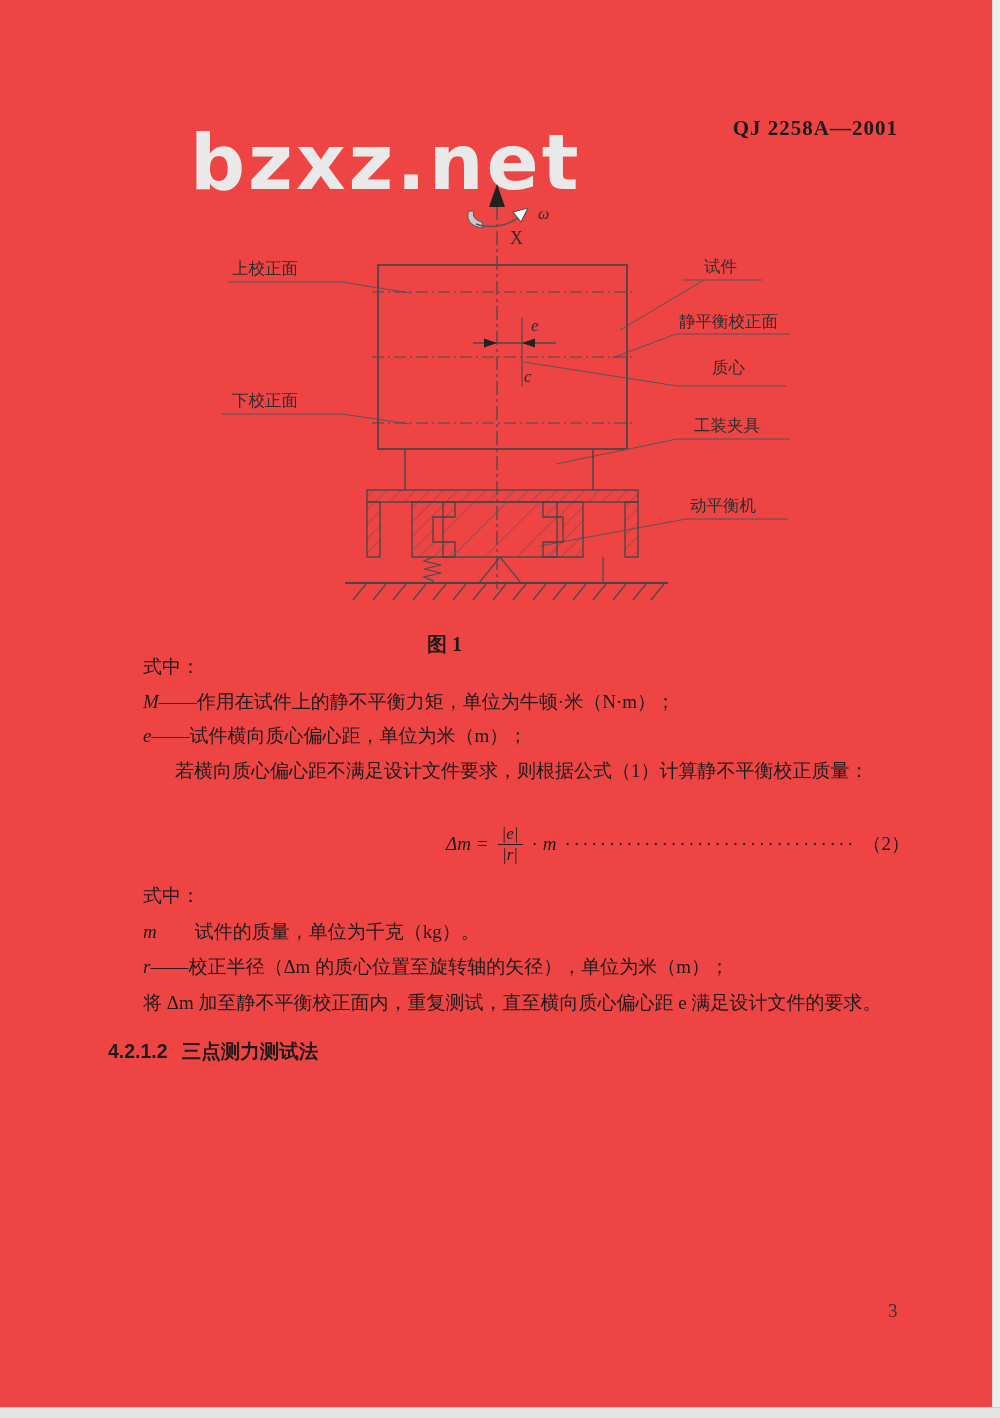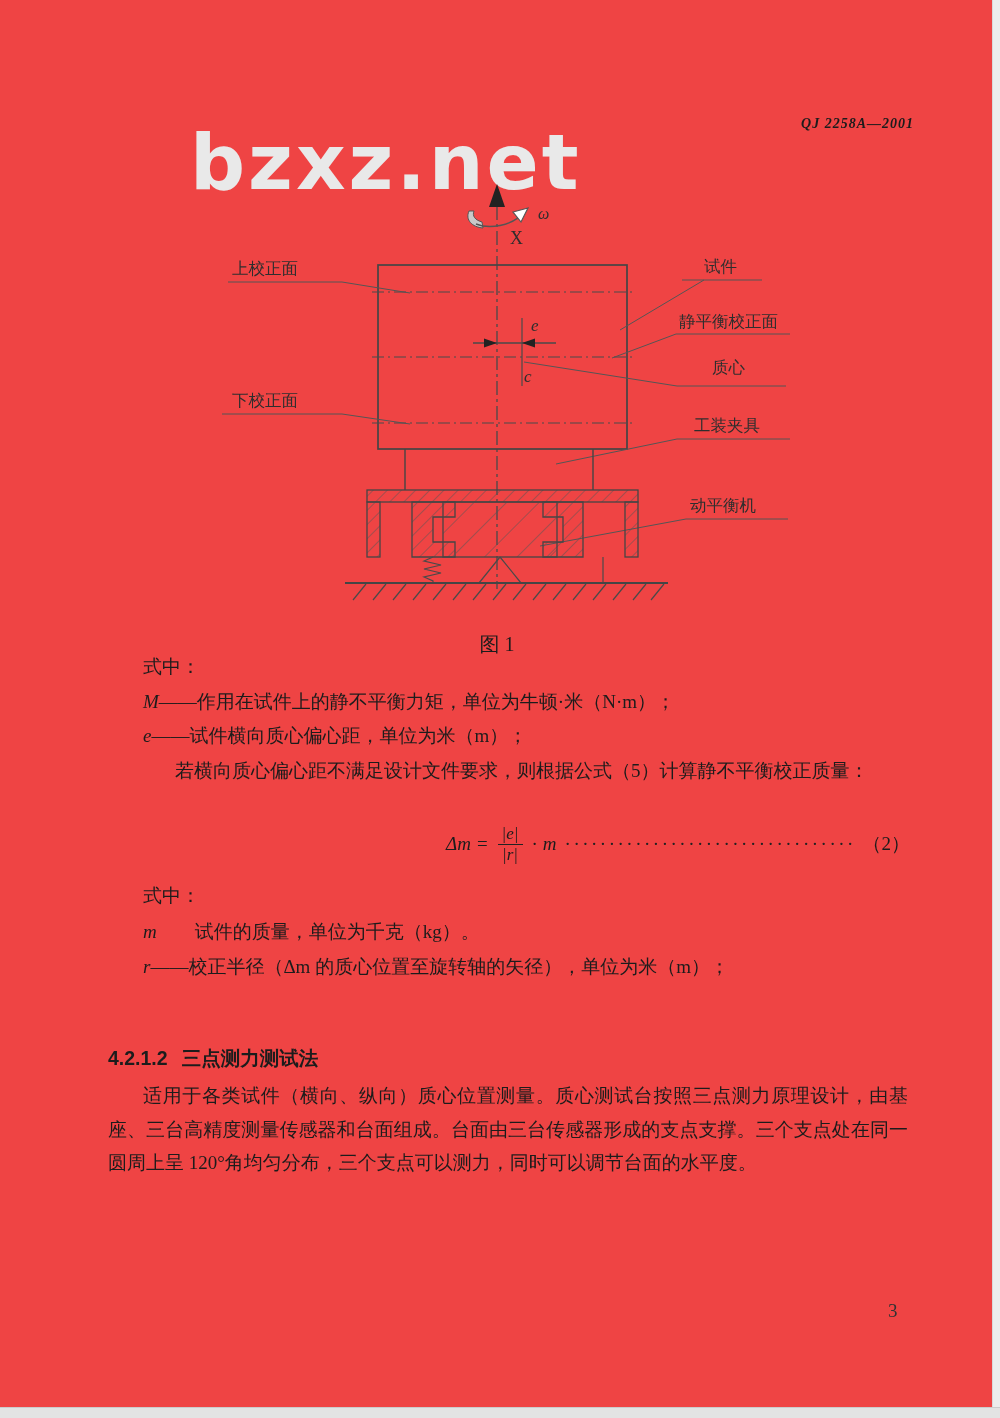--- a/index.html
+++ b/index.html
@@ -1,39 +1,39 @@
 <!DOCTYPE html>
 <html><head>
 <meta charset="utf-8">
 <style>
   html,body{margin:0;padding:0;background:#f2f2f2;}
   .page{position:relative;width:1000px;height:1418px;background:#ef4444;overflow:hidden;
         font-family:"Liberation Serif","DejaVu Serif",serif;color:#1c1c1c;}
   .watermark{position:absolute;left:190px;top:118px;font-family:"DejaVu Sans","Liberation Sans",sans-serif;
              font-weight:bold;font-size:77px;letter-spacing:3px;color:#e9e9e9;user-select:none;}
-  .doc-header{position:absolute;top:116px;right:86px;font-weight:bold;font-size:14px;letter-spacing:1px;font-style:italic;}
-  .fig-caption{position:absolute;top:631px;left:427px;width:140px;text-align:center;font-weight:normal;font-size:20px;}
+  .doc-header{position:absolute;top:116px;right:102px;font-weight:bold;font-size:21px;letter-spacing:1px;}
+  .fig-caption{position:absolute;top:631px;left:427px;width:140px;text-align:left;font-weight:bold;font-size:20px;}
   .pageno{position:absolute;top:1300px;left:888px;font-size:19px;color:#333;}
   .edge-right{position:absolute;top:0;left:992px;width:8px;height:1418px;background:#ededed;border-left:1px solid #dadada;}
   .edge-bottom{position:absolute;top:1407px;left:0;width:1000px;height:11px;background:#e3e3e3;border-top:1px solid #cccccc;}
   .blockA{position:absolute;left:108px;top:650px;width:802px;font-size:19px;line-height:34.5px;}
   .blockB{position:absolute;left:108px;top:878px;width:802px;font-size:19px;line-height:35.5px;}
   .blockC{position:absolute;left:108px;top:1036px;width:800px;font-size:19px;}
   .ind1{padding-left:35px;}
   .ind2{padding-left:67px;}
   .sym{font-style:italic;font-family:"Liberation Serif",serif;}
   .con{white-space:pre;}
   .formula-row{position:absolute;left:108px;top:815px;width:802px;height:58px;display:flex;align-items:center;
                font-size:19px;}
   .formula-row .lead{width:338px;flex:0 0 auto;}
   .frac{display:inline-flex;flex-direction:column;align-items:center;font-size:17px;line-height:20px;margin:0 4px;}
   .frac .num{border-bottom:1.5px solid #222;padding:0 4px;}
   .frac .den{padding:0 4px;}
   .dots{flex:1 1 auto;overflow:hidden;white-space:nowrap;letter-spacing:2.5px;margin:0 8px;color:#222;}
-  .sec-head{font-weight:bold;font-size:19.5px;line-height:30px;font-family:"Liberation Sans","DejaVu Sans",sans-serif;margin-top:7px;}
+  .sec-head{font-weight:bold;font-size:19.5px;line-height:30px;font-family:"Liberation Sans","DejaVu Sans",sans-serif;}
   .sec-head .sp{display:inline-block;width:14px;}
   .para{line-height:33.5px;text-align:justify;margin-top:6px;}
   .para.first-indent{text-indent:35px;}
   svg text{font-family:"Liberation Serif","DejaVu Serif",serif;fill:#2e2e2e;}
   .diagram{position:absolute;left:218px;top:172px;}
 </style>
 </head>
 <body>
 
 <div class="page">
@@ -144,21 +144,21 @@
   <div class="fig-caption">图 1</div>
 
   <div class="blockA">
     <div class="ind1">式中：</div>
     <div class="ind1">
       <span class="sym">M</span><span class="con">——</span><span>作用在试件上的静不平衡力矩，单位为牛顿·米（N·m）；</span>
     </div>
     <div class="ind1">
       <span class="sym">e</span><span class="con">——</span><span>试件横向质心偏心距，单位为米（m）；</span>
     </div>
-    <div class="ind2">若横向质心偏心距不满足设计文件要求，则根据公式（5）计算静不平衡校正质量：</div>
+    <div class="ind2">若横向质心偏心距不满足设计文件要求，则根据公式（1）计算静不平衡校正质量：</div>
   </div>
 
   <div class="formula-row">
     <span class="lead"></span>
     <span class="sym">Δm</span>
     <span style="margin:0 6px;">=</span>
     <span class="frac">
       <span class="num sym">|e|</span>
       <span class="den sym">|r|</span>
     </span>
@@ -169,26 +169,26 @@
   </div>
 
   <div class="blockB">
     <div class="ind1">式中：</div>
     <div class="ind1">
       <span class="sym">m</span><span class="con">　　</span><span>试件的质量，单位为千克（kg）。</span>
     </div>
     <div class="ind1">
       <span class="sym">r</span><span class="con">——</span><span>校正半径（Δm 的质心位置至旋转轴的矢径），单位为米（m）；</span>
     </div>
+    <div class="ind1">将 Δm 加至静不平衡校正面内，重复测试，直至横向质心偏心距 e 满足设计文件的要求。</div>
   </div>
 
   <div class="blockC">
     <div class="sec-head">
       <span>4.2.1.2</span><span class="sp"></span><span>三点测力测试法</span>
     </div>
-    <div class="para first-indent">适用于各类试件（横向、纵向）质心位置测量。质心测试台按照三点测力原理设计，由基座、三台高精度测量传感器和台面组成。台面由三台传感器形成的支点支撑。三个支点处在同一圆周上呈 120°角均匀分布，三个支点可以测力，同时可以调节台面的水平度。</div>
   </div>
 
   <div class="pageno">3</div>
 
   <div class="edge-right"></div>
   <div class="edge-bottom"></div>
 </div>
 
 </body></html>

